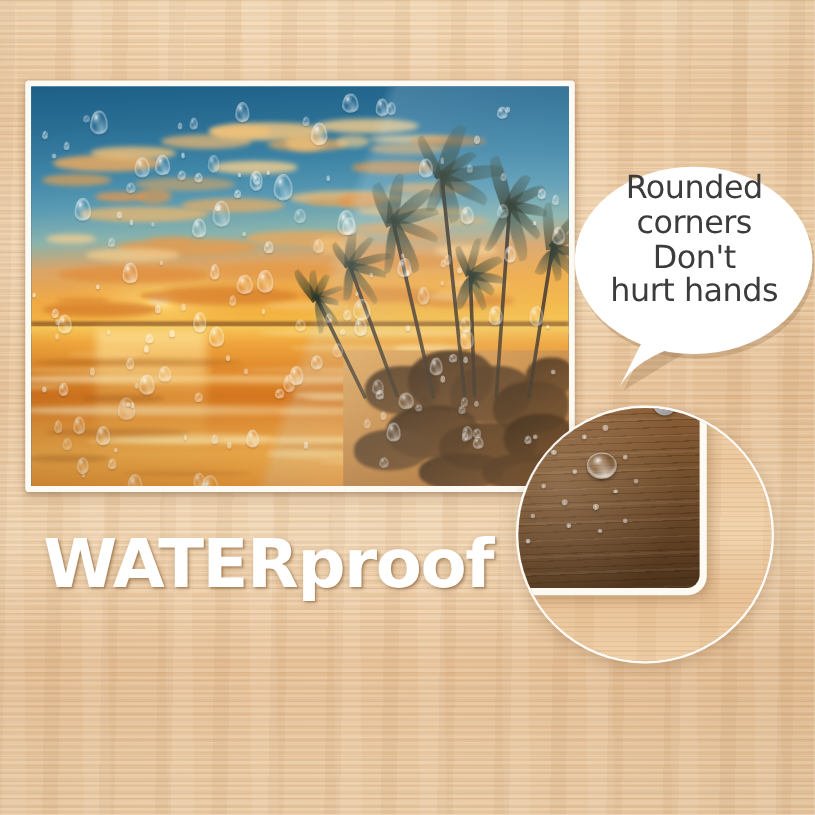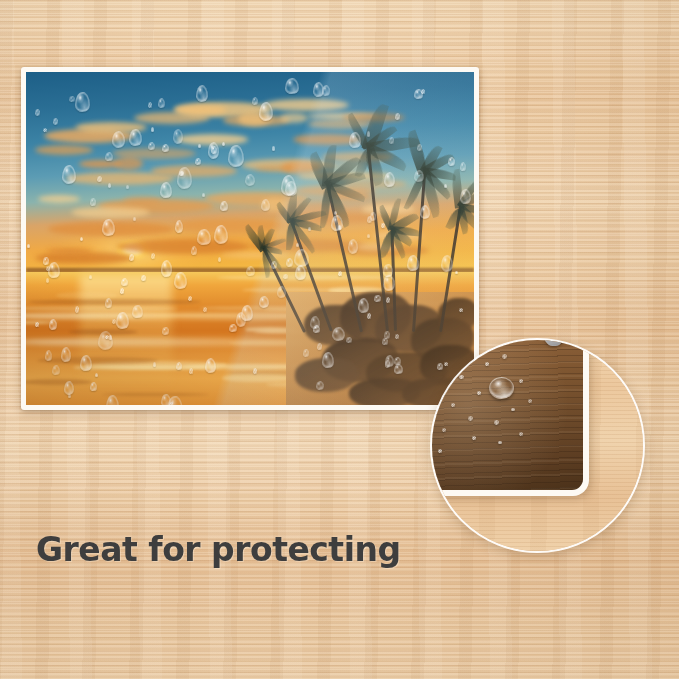--- a/index.html
+++ b/index.html
@@ -817,19 +817,35 @@
             <div class="mag-drop" style="left: 74%; top: 56%; width: 4px; height: 3.8px; opacity: 0.73;"></div>
             <div class="mag-drop" style="left: 48%; top: 74%; width: 4px; height: 3.8px; opacity: 0.94;"></div>
             <div class="mag-drop" style="left: 60%; top: 76%; width: 4px; height: 3.8px; opacity: 0.99;"></div>
             <div class="mag-drop" style="left: 32%; top: 80%; width: 4px; height: 3.8px; opacity: 0.95;"></div>
             <div class="mag-drop" style="left: 70%; top: 72%; width: 4px; height: 3.8px; opacity: 0.79;"></div>
           </div>
       </div>
     </div>
   </div>
 
-
+  <div class="bubble-wrap">
+    <svg class="bubble-svg" viewBox="0 0 201 215">
+      <g>
+        <ellipse cx="100" cy="92" rx="99" ry="78" fill="rgba(120,80,40,0.22)" transform="translate(2,4)"></ellipse>
+        <path d="M 62 148 L 40 196 L 96 162 Z" fill="rgba(120,80,40,0.22)" transform="translate(2,4)"></path>
+        <ellipse cx="100" cy="92" rx="99" ry="78" fill="#ffffff"></ellipse>
+        <path d="M 62 150 L 38 198 Q 52 172 98 160 Z" fill="#ffffff"></path>
+      </g>
+    </svg>
+    <div class="bubble-text">
+      <div>Rounded</div>
+      <div>corners</div>
+      <div>Don't</div>
+      <div>hurt hands</div>
+    </div>
+  </div>
+
+  <div class="headline"><span class="hl-bold">WATER</span><span class="hl-bold">proof</span></div>
 
   <div class="subline">
-    <div>Great for protecting</div>
   </div>
 
 </div>
 
 </body></html>

